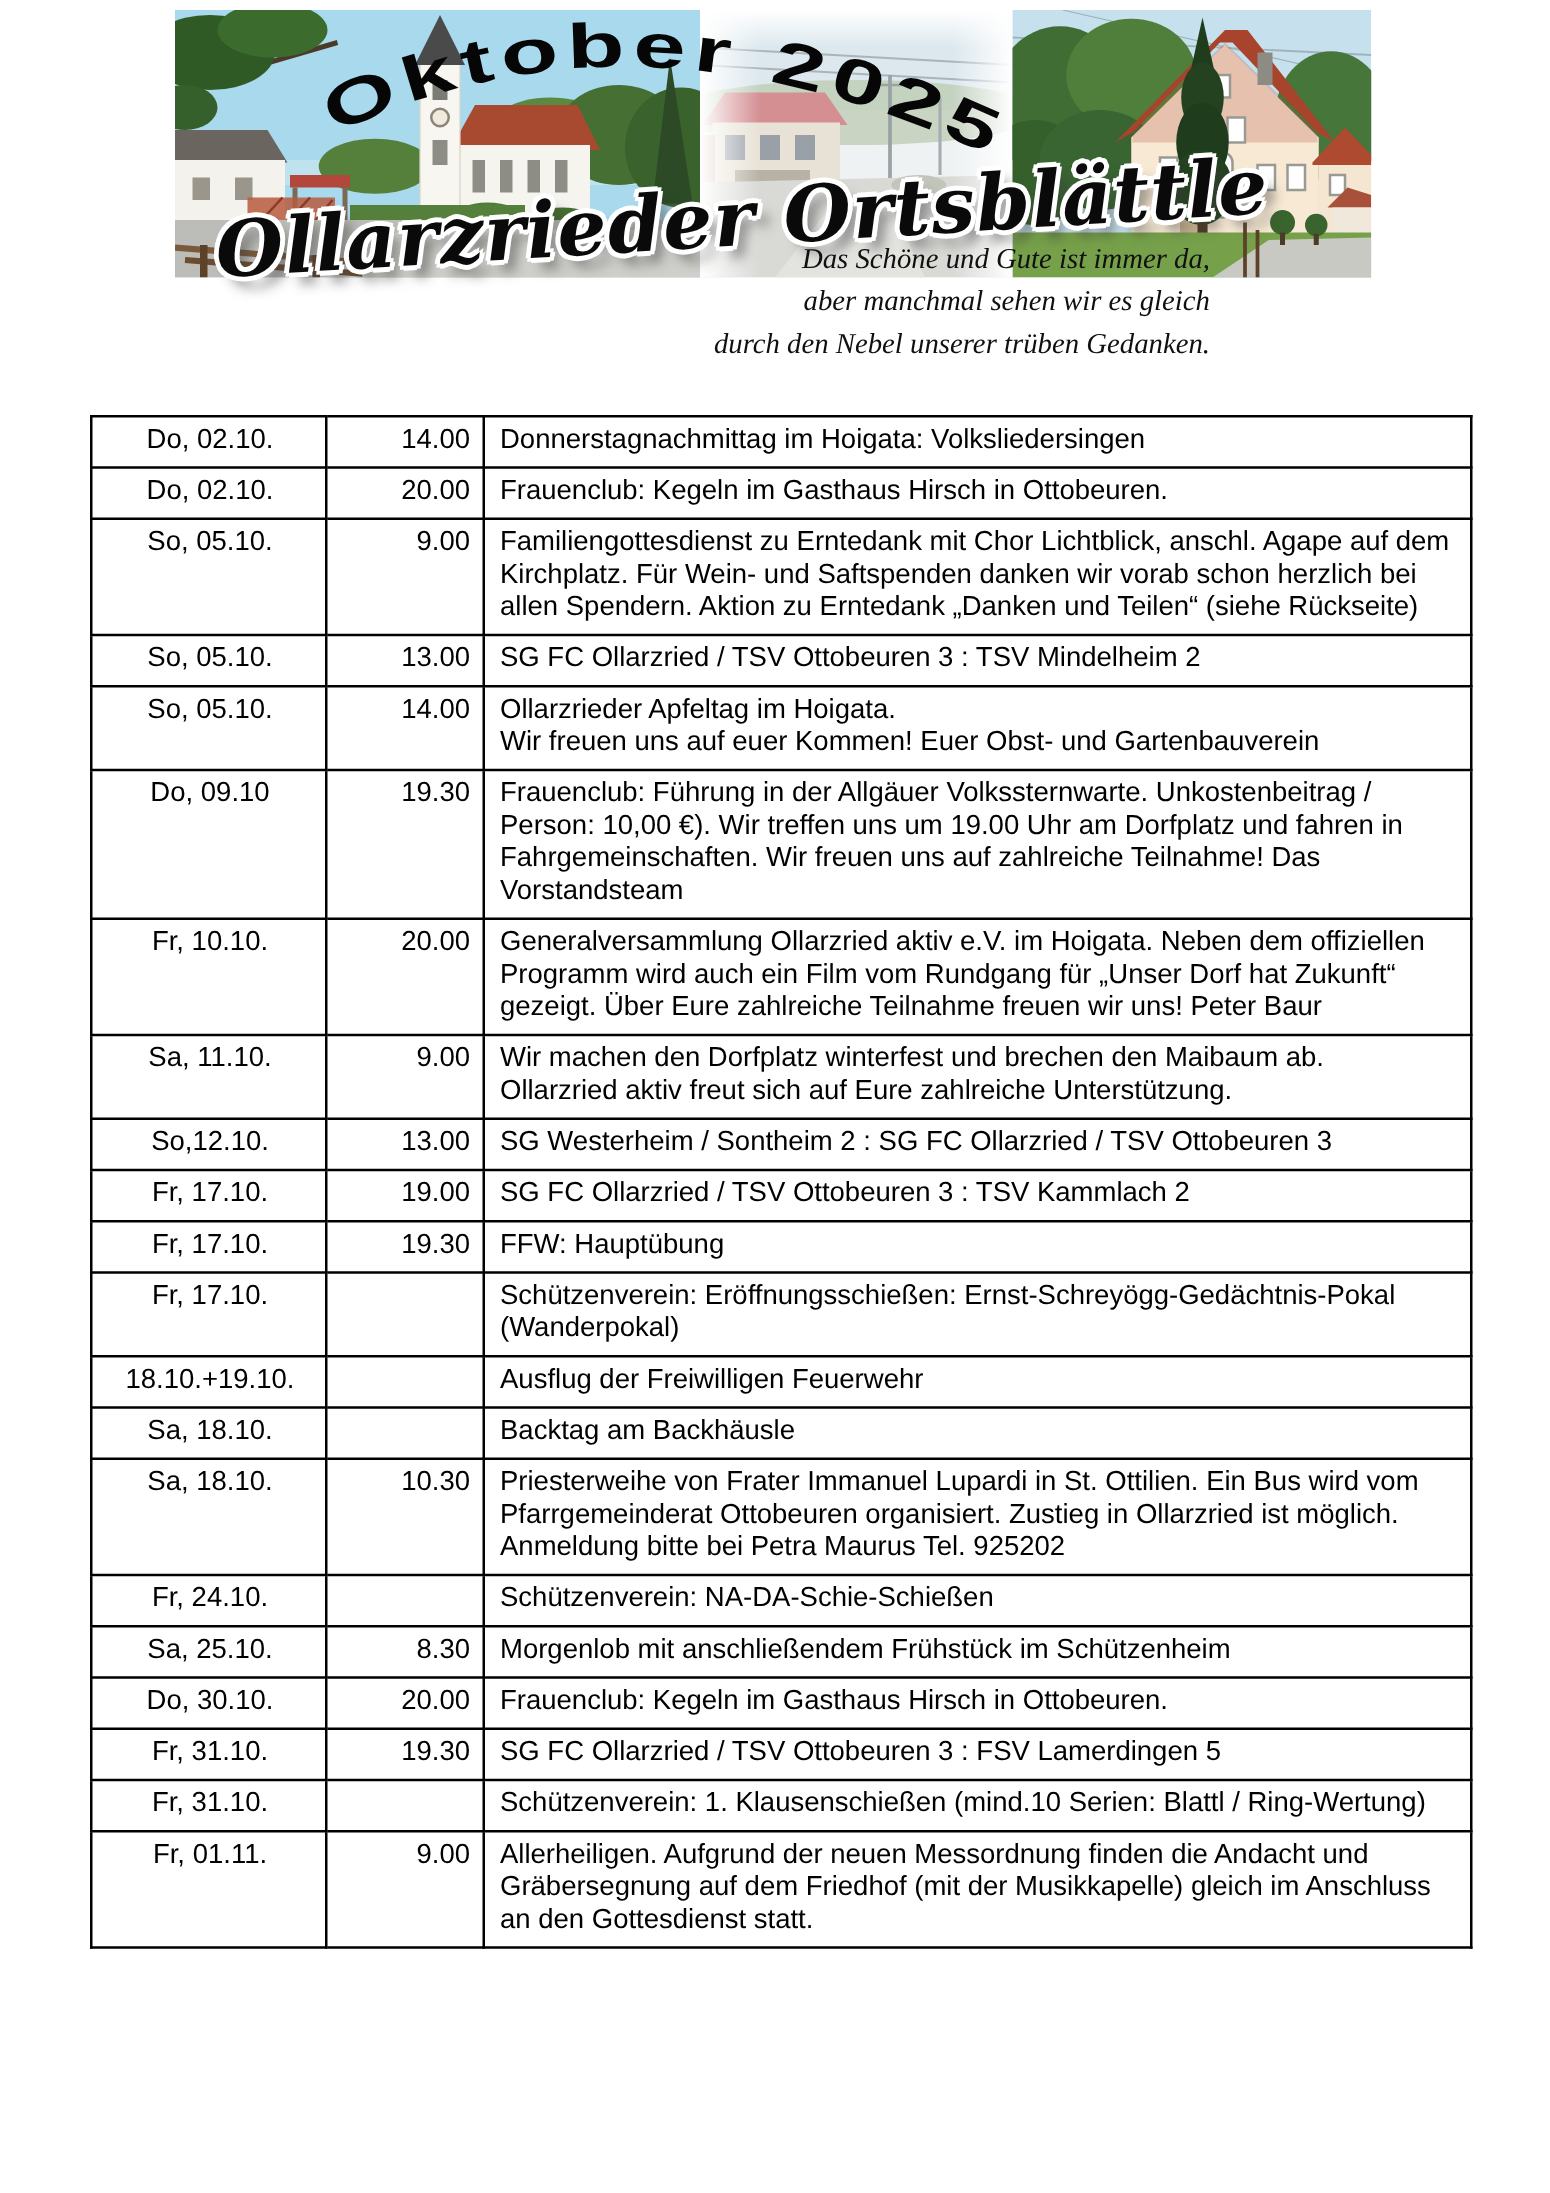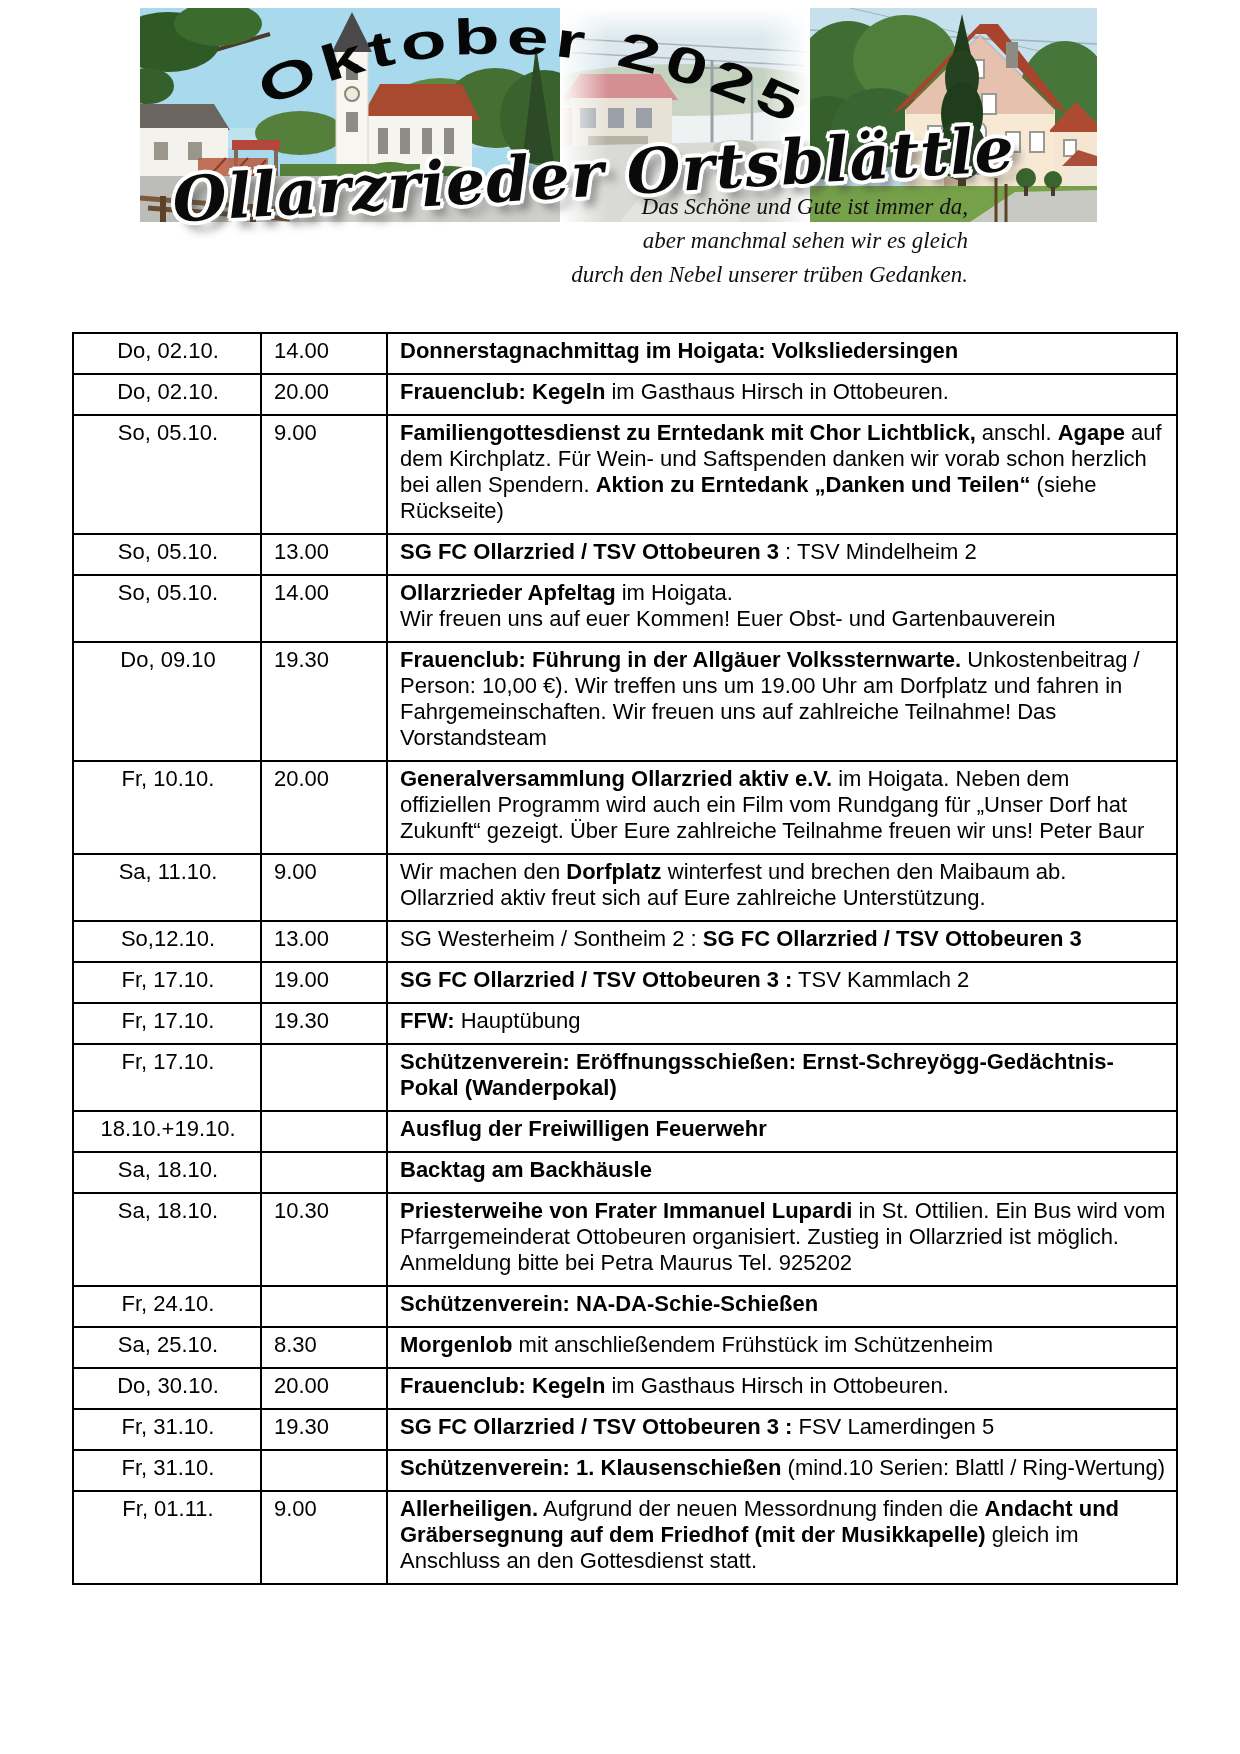--- a/index.html
+++ b/index.html
@@ -25,23 +25,23 @@
          font-family:Liberation Serif, serif;font-style:italic;
          font-size:23px;line-height:34px;color:#101010;}
 
   
   table.events{position:absolute;left:72px;top:332px;width:1106px;
                border-collapse:collapse;table-layout:fixed;}
   table.events td{border:2px solid #000;vertical-align:top;
                   font-size:22px;line-height:26px;
                   padding:4px 10px 9px 12px;}
   td.c-date{width:164px;white-space:pre-line;text-align:center;}
-  td.c-time{width:102px;text-align:left;padding-left:4px;padding-right:4px;}
+  td.c-time{width:102px;text-align:right;padding-left:4px;padding-right:4px;}
   td.c-desc{white-space:pre-wrap;}
-  .b{font-weight:bold;}
+  .b{font-weight:normal;}
 </style>
 </head>
 <body>
 
 <div class="page">
 
   <header>
 
     <div class="photos">
 

